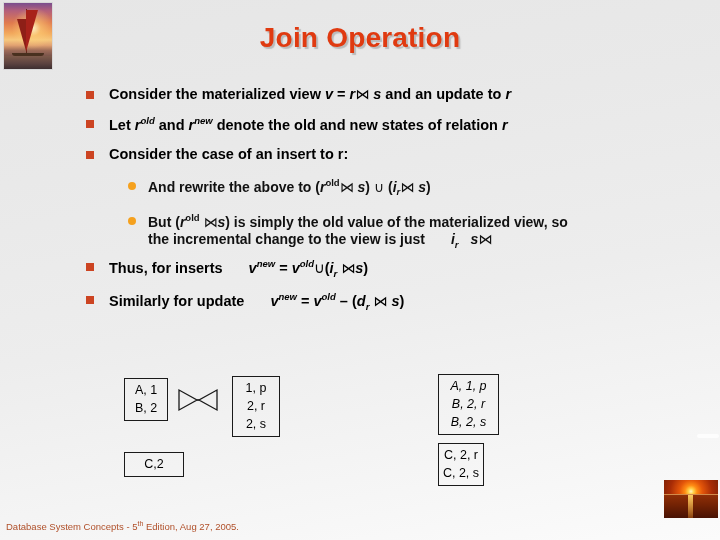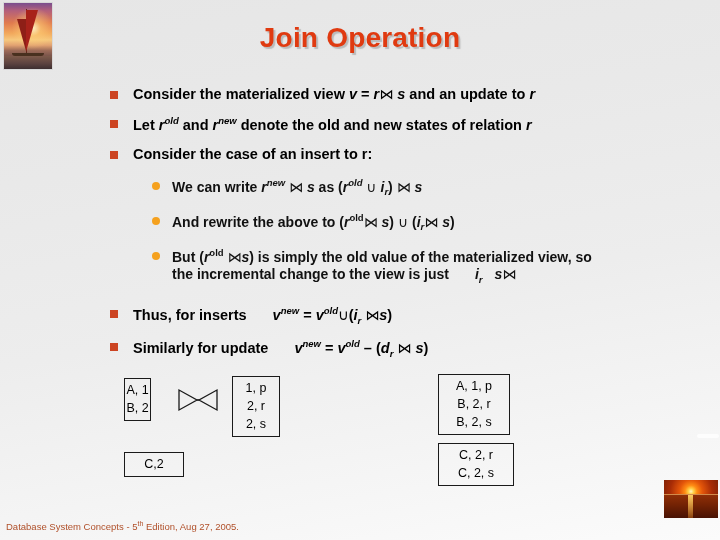--- a/index.html
+++ b/index.html
@@ -88,21 +88,20 @@
     text-shadow: 2px 2px 1px rgba(150,150,150,.55);
     letter-spacing: 0.2px;
   }
 
   
   #body {
     position: absolute;
     left: 0;
     top: 86px;
     width: 580px;
-    padding-left: 24px;
   }
 
   .lvl1 {
     position: relative;
     margin: 0 0 0 84px;
     padding-left: 25px;
     font-size: 14.5px;
     font-weight: bold;
     color: #000000;
     line-height: 1.18;
@@ -157,25 +156,25 @@
     background: transparent;
     font-family: "Liberation Sans", sans-serif;
     font-size: 12.5px;
     color: #000;
     line-height: 1.45;
     text-align: center;
     padding: 2px 0 3px 0;
     box-sizing: border-box;
   }
 
-  #box-r      { left: 124px; top: 378px; width: 27px; }
+  #box-r      { left: 124px; top: 378px; width: 44px; }
   #box-r2     { left: 124px; top: 452px; width: 60px; }
   #box-s      { left: 232px; top: 376px; width: 48px; }
-  #box-res1   { left: 438px; top: 374px; width: 72px; }
-  #box-res2   { left: 438px; top: 443px; width: 76px; }
+  #box-res1   { left: 438px; top: 374px; width: 61px; font-style: italic; }
+  #box-res2   { left: 438px; top: 443px; width: 46px; }
 
   #join-symbol {
     position: absolute;
     left: 178px;
     top: 388px;
     width: 40px;
     height: 24px;
   }
 
   
@@ -262,38 +261,34 @@
       <span>Let </span><span class="it">r</span><span class="sup">old</span><span> and </span><span class="it">r</span><span class="sup">new</span><span> denote the old and new states of relation </span><span class="it">r</span>
     </div>
 
     <div class="lvl1">
       <span class="bullet"></span>
       <span>Consider the case of an insert to r:</span>
     </div>
 
     <div class="sub-group">
 
-      <div class="lvl2">
-        <span class="bullet-dot"></span>
-        <span>We can write </span><span class="it">r</span><span class="sup">new</span> <span class="jn">⋈</span> <span class="it">s</span><span> as (</span><span class="it">r</span><span class="sup">old</span> <span class="op">∪</span> <span class="it">i</span><span class="sub">r</span><span>) </span><span class="jn">⋈</span> <span class="it">s</span>
-      </div>
 
       <div class="lvl2">
         <span class="bullet-dot"></span>
         <span>And rewrite the above to  (</span><span class="it">r</span><span class="supn">old</span><span class="jn">⋈</span> <span class="it">s</span><span>) </span><span class="op">∪</span><span> (</span><span class="it">i</span><span class="sub">r</span><span class="jn">⋈</span> <span class="it">s</span><span>)</span>
       </div>
 
       <div class="lvl2">
         <span class="bullet-dot"></span>
         <span>But (</span><span class="it">r</span><span class="supn">old</span> <span class="jn">⋈</span><span class="it">s</span><span>) is simply the old value of the materialized view, so the incremental change to the view is just</span><span class="gap"></span><span class="it">i</span><span class="sub">r</span><span class="gap-s"></span><span class="it">s</span><span class="jn">⋈</span>
       </div>
 
     </div>
 
-    <div class="lvl1" style="margin-top:20px;">
+    <div class="lvl1" style="margin-top:8px;">
       <span class="bullet"></span>
       <span>Thus, for inserts</span><span class="gap"></span><span class="it">v</span><span class="sup">new</span><span> = </span><span class="it">v</span><span class="sup">old</span><span class="op">∪</span><span>(</span><span class="it">i</span><span class="sub">r</span> <span class="jn">⋈</span><span class="it">s</span><span>)</span>
     </div>
 
     <div class="lvl1">
       <span class="bullet"></span>
       <span>Similarly for update</span><span class="gap"></span><span class="it">v</span><span class="sup">new</span><span> = </span><span class="it">v</span><span class="sup">old</span><span> – </span><span>(</span><span class="it">d</span><span class="sub">r</span> <span class="jn">⋈</span> <span class="it">s</span><span>)</span>
     </div>
 
   </div>

